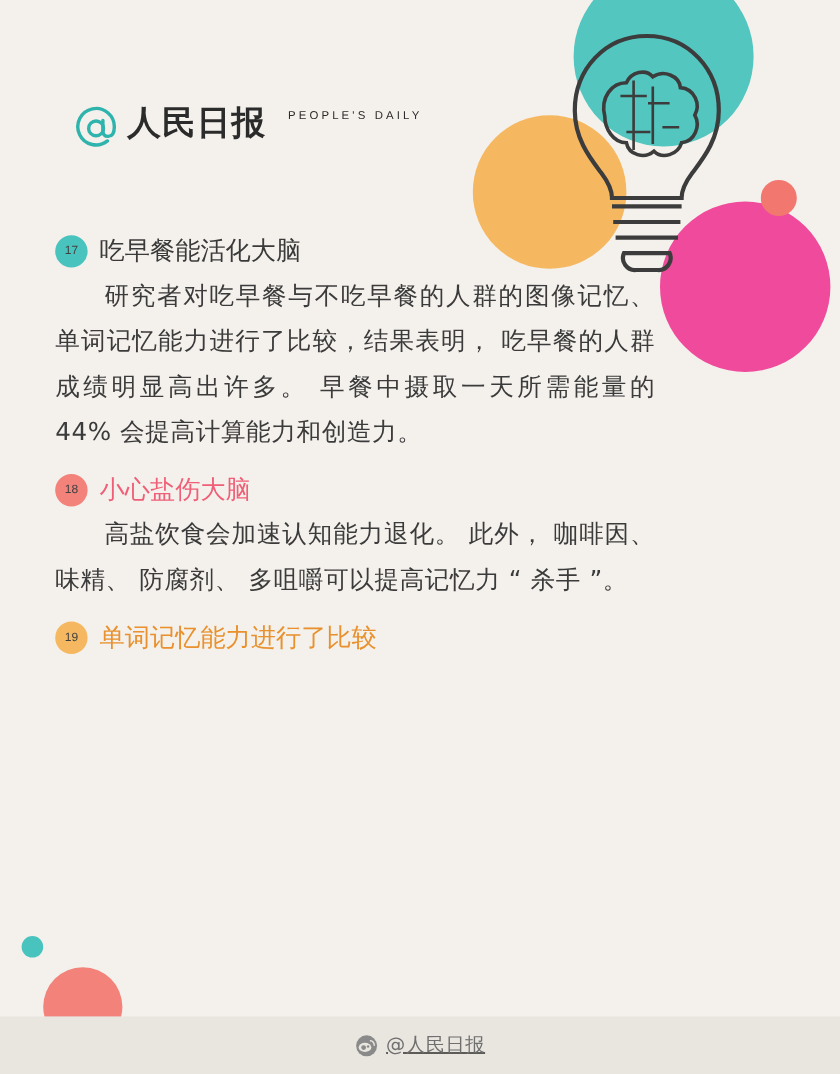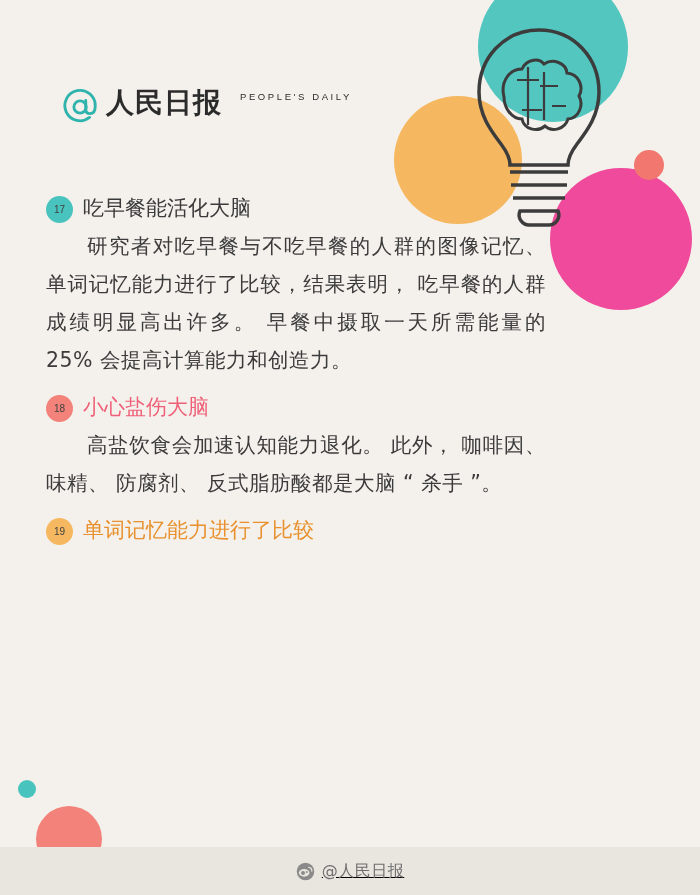--- a/index.html
+++ b/index.html
@@ -122,21 +122,21 @@
     align-items: center;
     justify-content: center;
     flex: none;
     margin-right: 10px;
   }
   .num.c0 { background: #49c3bd; }
   .num.c1 { background: #f2827a; }
   .num.c2 { background: #f5b860; }
 
   .title {
-    font-family: Liberation Mono, monospace;
+    font-family: Liberation Sans, sans-serif;
     font-size: 21px;
     color: #333;
     line-height: 1.2;
   }
   .title.t0 { color: #3a3a3a; }
   .title.t1 { color: #ef5f77; }
   .title.t2 { color: #e8912e; }
 
   .para {
     font-family: "DejaVu Sans", sans-serif;
@@ -208,29 +208,29 @@
   </div>
 </div>
 
 <div class="content">
 
   <div class="section">
     <div class="head">
       <div class="num c0">17</div>
       <div class="title t0">吃早餐能活化大脑</div>
     </div>
-    <p class="para">研究者对吃早餐与不吃早餐的人群的图像记忆、 单词记忆能力进行了比较，结果表明， 吃早餐的人群成绩明显高出许多。 早餐中摄取一天所需能量的 25% 会提高计算能力和创造力。</p>
+    <p class="para">研究者对吃早餐与不吃早餐的人群的图像记忆、 单词记忆能力进行了比较，结果表明， 吃早餐的人群成绩明显高出许多。 早餐中摄取一天所需能量的 44% 会提高计算能力和创造力。</p>
   </div>
 
   <div class="section">
     <div class="head">
       <div class="num c1">18</div>
       <div class="title t1">小心盐伤大脑</div>
     </div>
-    <p class="para">高盐饮食会加速认知能力退化。 此外， 咖啡因、 味精、 防腐剂、 反式脂肪酸都是大脑 “ 杀手 ”。</p>
+    <p class="para">高盐饮食会加速认知能力退化。 此外， 咖啡因、 味精、 防腐剂、 多咀嚼可以提高记忆力 “ 杀手 ”。</p>
   </div>
 
   <div class="section">
     <div class="head">
       <div class="num c2">19</div>
       <div class="title t2">单词记忆能力进行了比较</div>
     </div>
   </div>
 
 </div>

